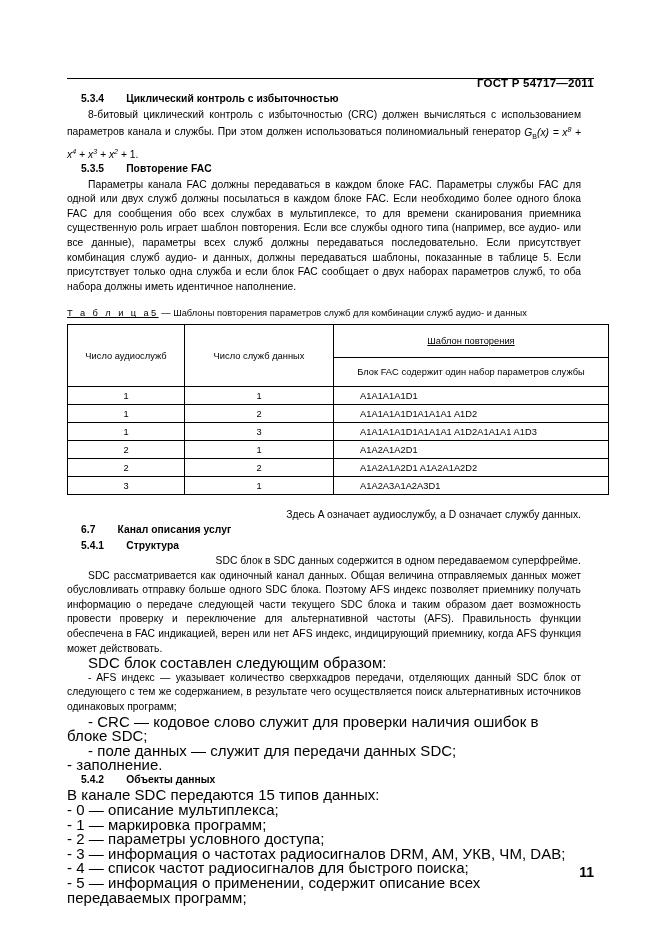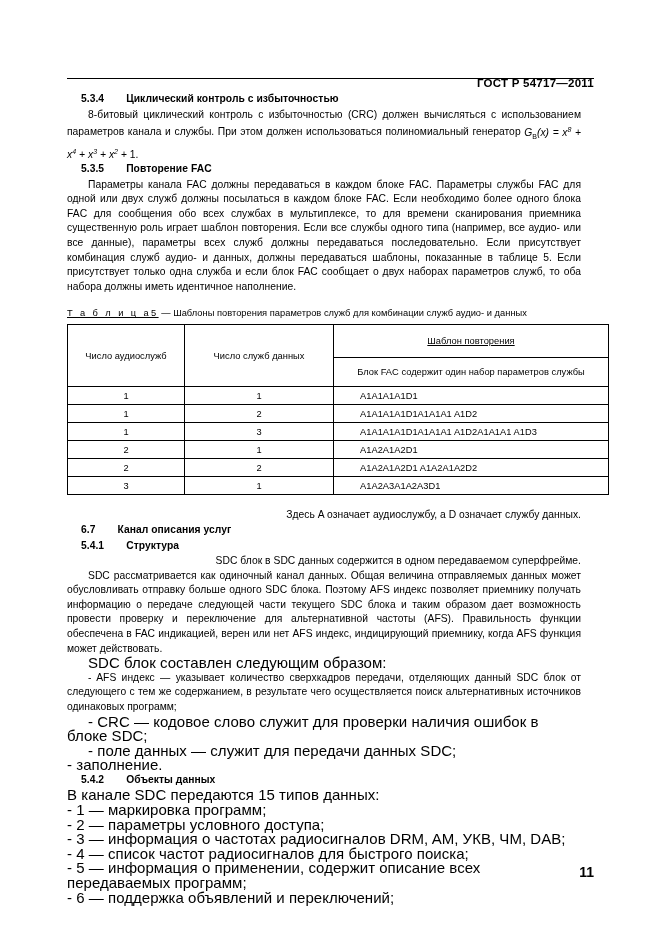--- a/index.html
+++ b/index.html
@@ -243,24 +243,24 @@
     <p class="para">- AFS индекс — указывает количество сверхкадров передачи, отделяющих данный SDC блок от следующего с тем же содержанием, в результате чего осуществляется поиск альтернативных источников одинаковых программ;</p>
     <p class="listline">- CRC — кодовое слово служит для проверки наличия ошибок в блоке SDC;</p>
     <p class="listline">- поле данных — служит для передачи данных SDC;</p>
     <p class="listline flush">- заполнение.</p>
 
     <h3 class="heading">
       <span class="num">5.4.2</span><span>Объекты данных</span>
     </h3>
 
     <p class="listline flush">В канале SDC передаются 15 типов данных:</p>
+    <p class="listline flush">- 0 — описание мультиплекса;</p>
     <p class="listline flush">- 1 — маркировка программ;</p>
     <p class="listline flush">- 2 — параметры условного доступа;</p>
     <p class="listline flush">- 3 — информация о частотах радиосигналов DRM, AM, УКВ, ЧМ, DAB;</p>
     <p class="listline flush">- 4 — список частот радиосигналов для быстрого поиска;</p>
     <p class="listline flush">- 5 — информация о применении, содержит описание всех передаваемых программ;</p>
-    <p class="listline flush">- 6 — поддержка объявлений и переключений;</p>
 
   </div>
 
   <div class="folio">11</div>
 
 </div>
 
 </body></html>

